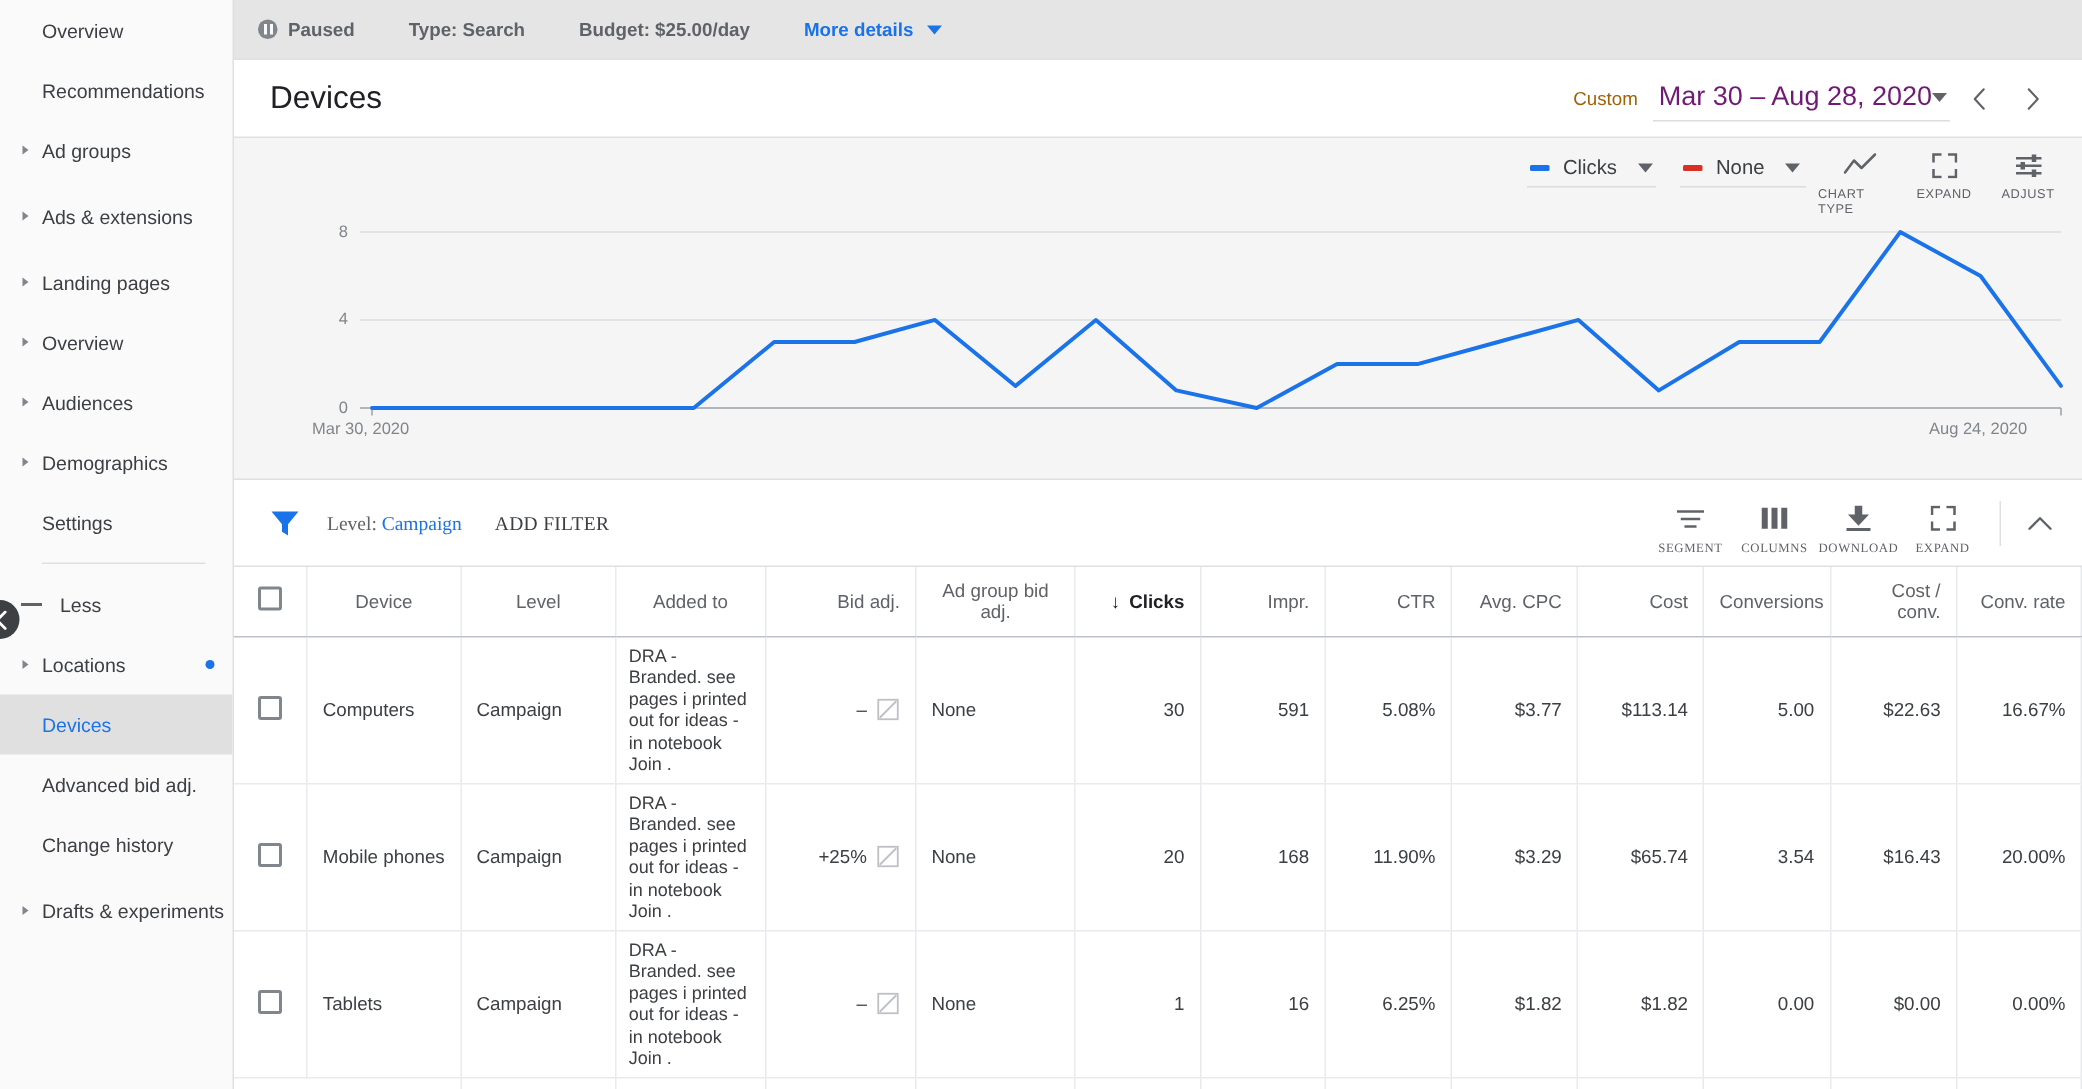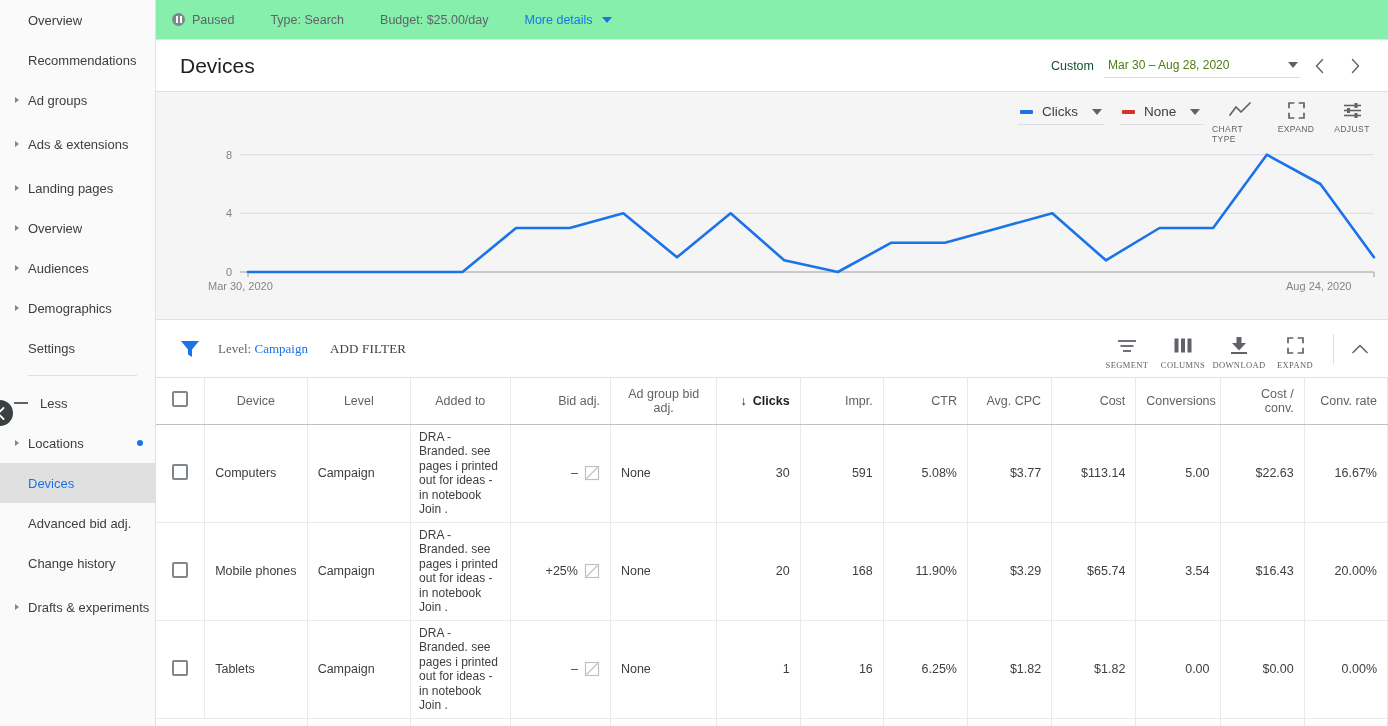--- a/index.html
+++ b/index.html
@@ -83,27 +83,28 @@
     flex: 1 1 auto;
     height: 726px;
     position: relative;
     background: #fff;
     overflow: hidden;
   }
 
   
   #status-strip {
     height: 40px;
-    background: #86efac;
+    background: #e5e5e5;
     border-bottom: 1px solid #e0e0e0;
     display: flex;
     align-items: center;
     padding-left: 16px;
     font-size: 12.5px;
     color: #5f6368;
+    font-weight: bold;
   }
   #status-strip .chip { margin-right: 36px; display: flex; align-items: center; }
   .pause-icon {
     width: 13px; height: 13px; border-radius: 50%;
     background: #80868b; margin-right: 7px;
     position: relative; display:inline-block;
   }
   .pause-icon::before, .pause-icon::after {
     content:""; position:absolute; top:3px; width:2px; height:7px; background:#fafafa;
   }
@@ -123,29 +124,29 @@
   
   #title-row {
     height: 52px;
     display: flex; align-items: center;
     padding: 0 16px 0 24px;
     border-bottom: 1px solid #e0e0e0;
     background: #fff;
   }
   #page-title { font-size: 21px; color: #202124; font-weight: 400; }
   #date-area { margin-left: auto; display: flex; align-items: center; }
-  #custom-label { font-size: 12.5px; color: #14532d; margin-right: 10px; }
+  #custom-label { font-size: 12.5px; color: #a16207; margin-right: 10px; }
   #date-box {
     display: flex; align-items: center;
     border-bottom: 1px solid #dadce0;
     padding: 4px 2px 5px 4px;
     cursor: pointer;
     min-width: 196px;
   }
-  #date-value { font-size: 12px; color: #4d7c0f; }
+  #date-value { font-size: 18px; color: #701a75; }
   .caret-down-sm {
     width: 0; height: 0; margin-left: auto;
     border-left: 5px solid transparent;
     border-right: 5px solid transparent;
     border-top: 6px solid #5f6368;
   }
   .nav-chev {
     width: 34px; height: 34px;
     display: flex; align-items: center; justify-content: center;
     color: #5f6368; font-size: 19px; cursor: pointer; margin-left: 2px;

